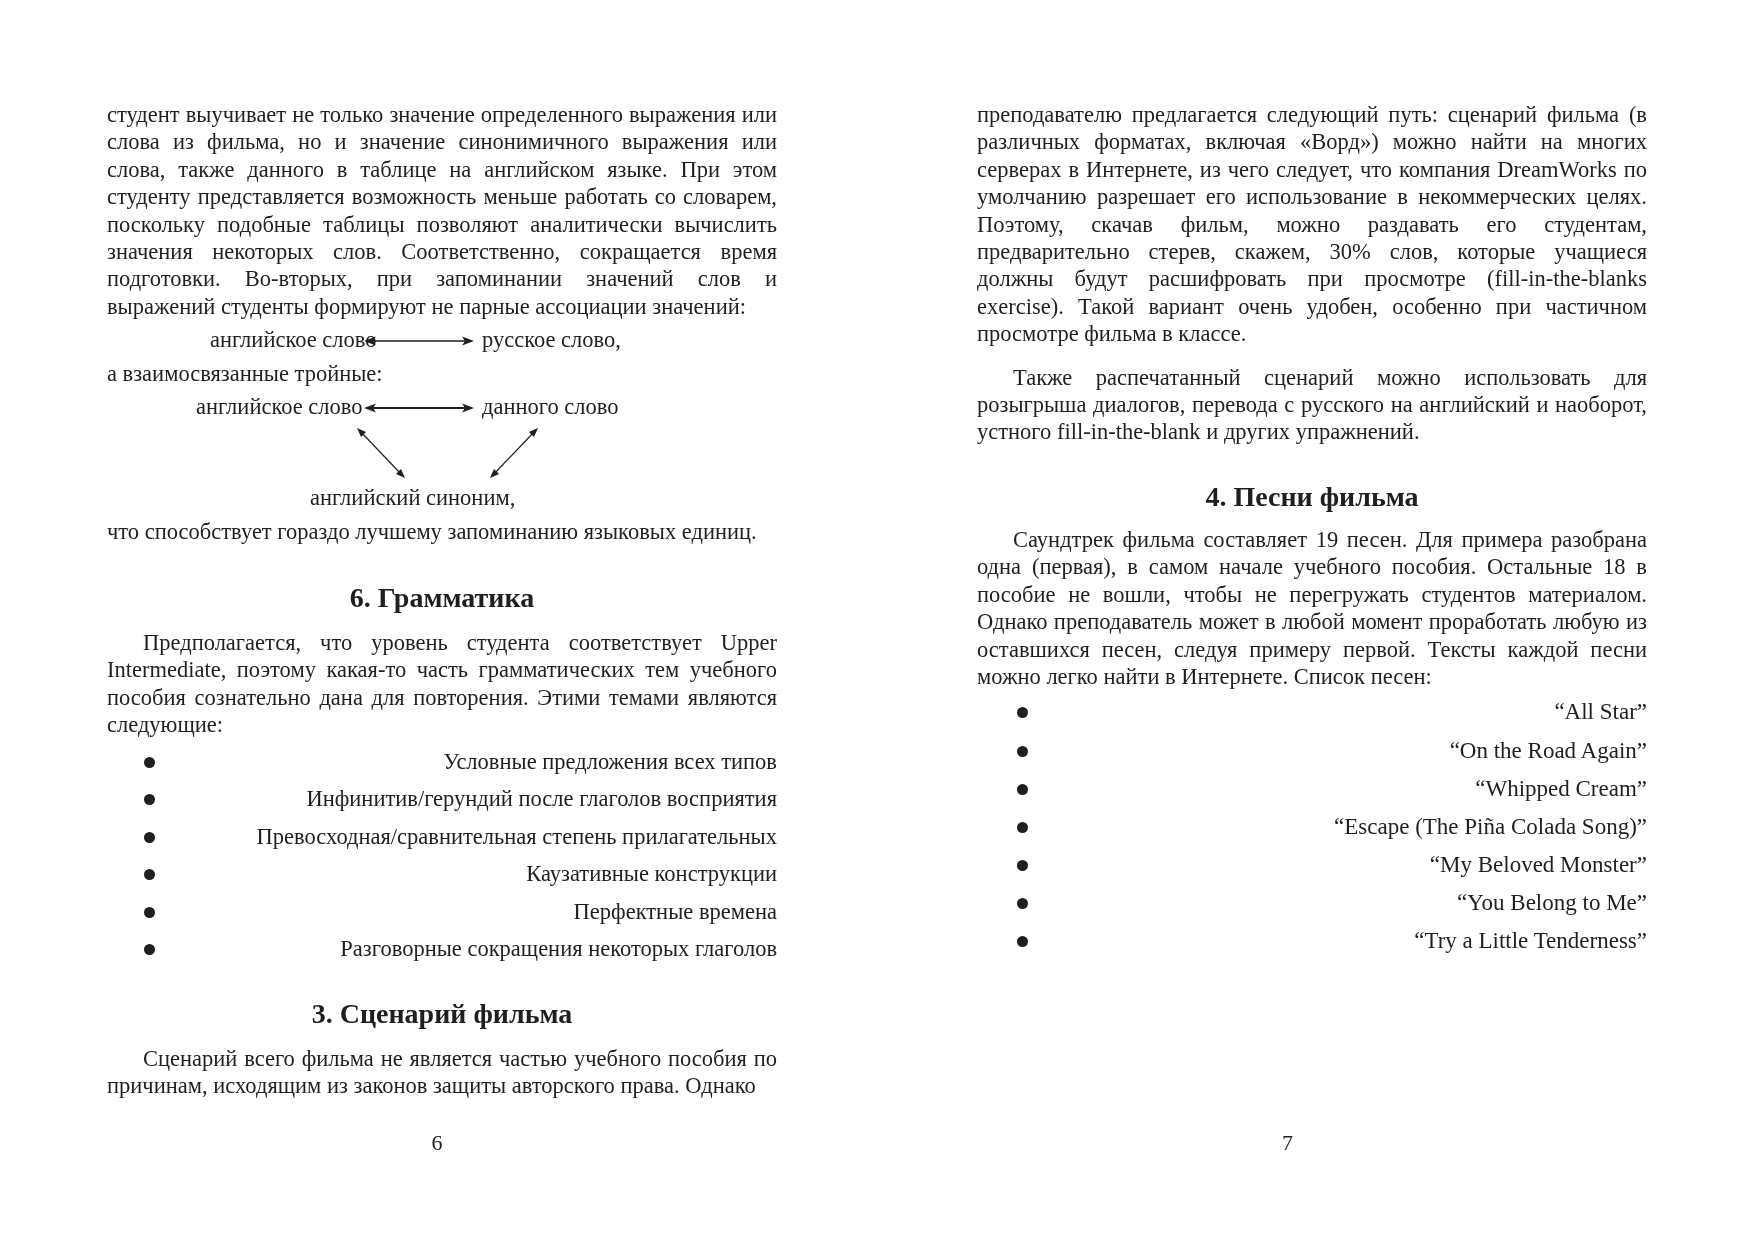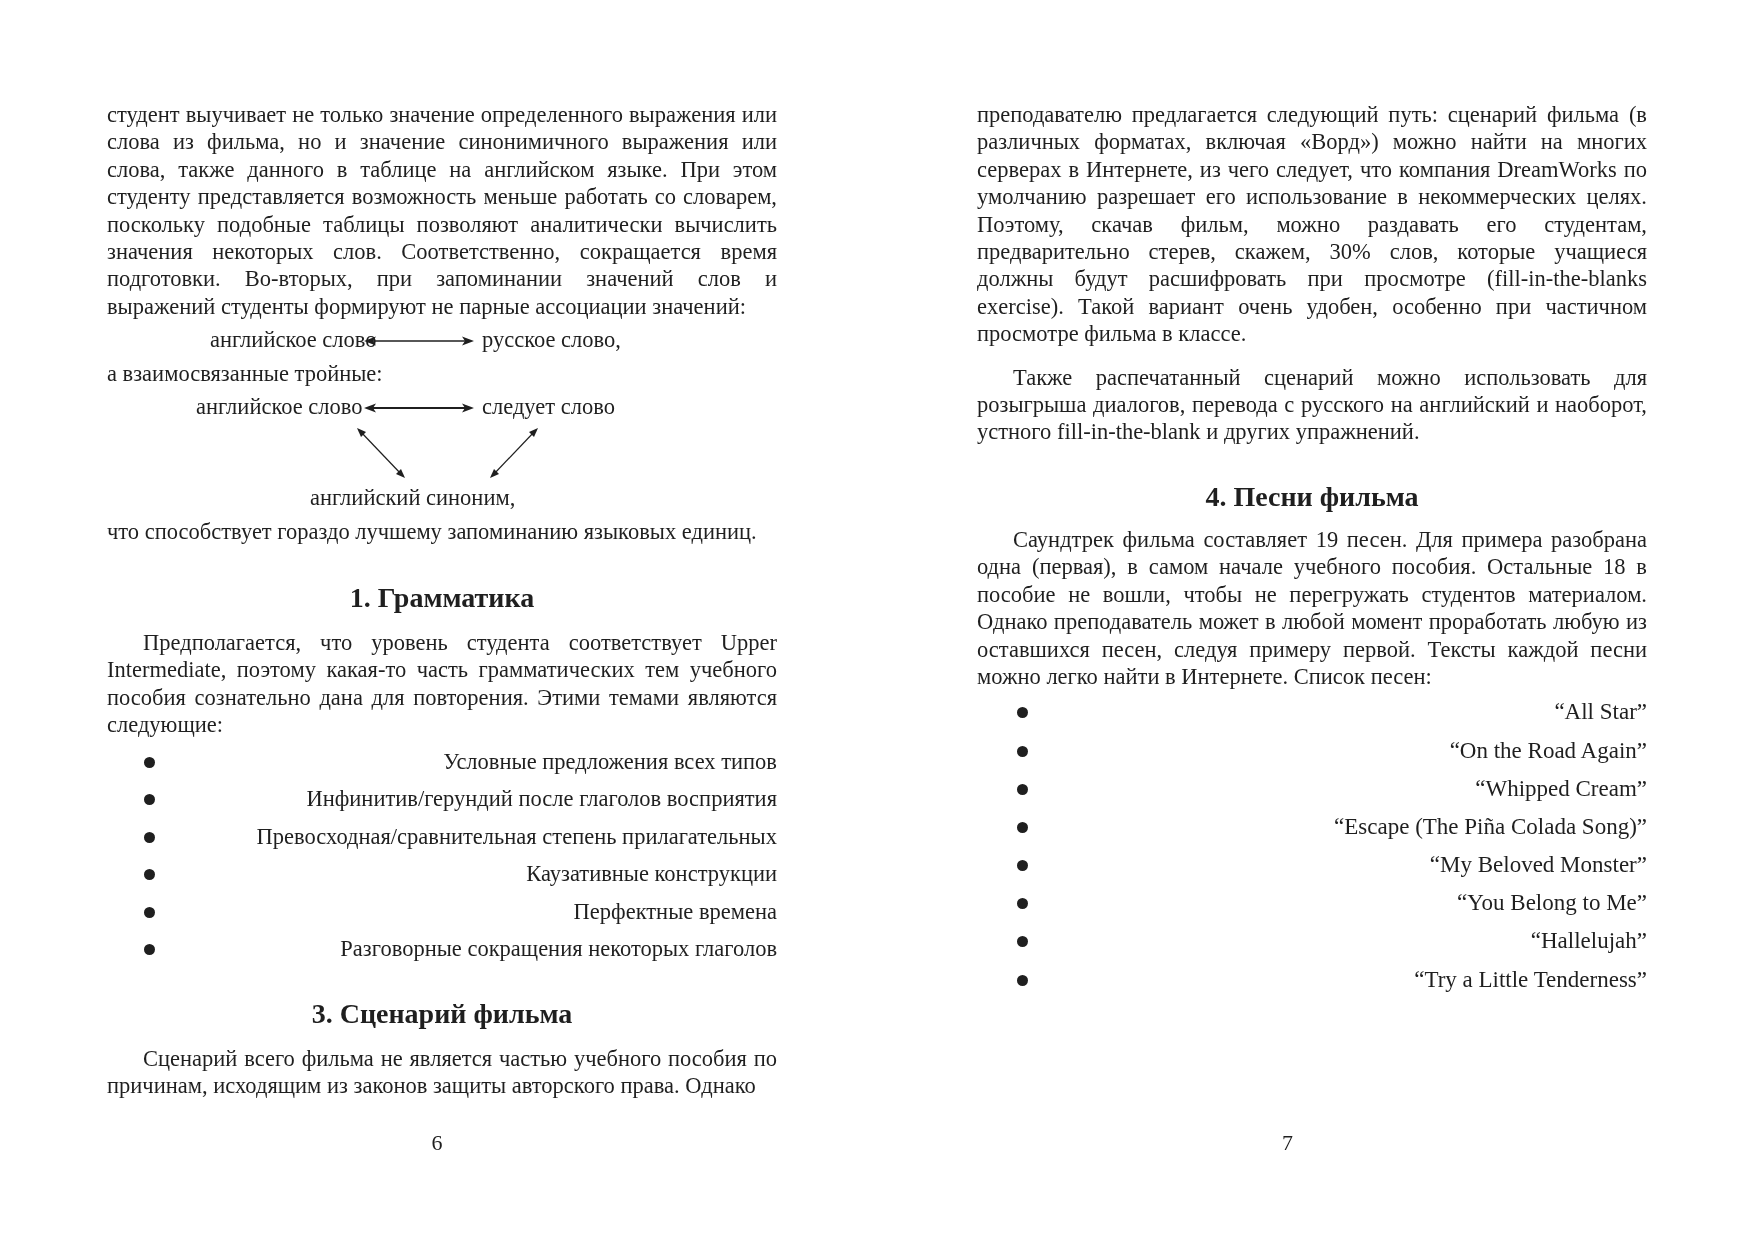--- a/index.html
+++ b/index.html
@@ -43,37 +43,37 @@
 
     <p style="margin-top:2px; text-align:left;">а взаимосвязанные тройные:</p>
 
     <div class="diagram" style="height:128px;">
       <span class="abs" style="left:89px; top:5px;">английское слово</span>
       <svg width="110" height="12" style="left:257px; top:14px;">
         <line x1="4" y1="6" x2="104" y2="6" stroke="#1f1f1f" stroke-width="2"></line>
         <polygon points="0,6 12,1.5 9,6 12,10.5" fill="#1f1f1f"></polygon>
         <polygon points="110,6 98,1.5 101,6 98,10.5" fill="#1f1f1f"></polygon>
       </svg>
-      <span class="abs" style="left:375px; top:5px;">следует слово</span>
+      <span class="abs" style="left:375px; top:5px;">данного слово</span>
       <svg width="48" height="50" style="left:250px; top:40px;">
         <line x1="3" y1="3" x2="45" y2="47" stroke="#1f1f1f" stroke-width="1.2"></line>
         <polygon points="0,0 9,4 4,9" fill="#1f1f1f"></polygon>
         <polygon points="48,50 39,46 44,41" fill="#1f1f1f"></polygon>
       </svg>
       <svg width="48" height="50" style="left:383px; top:40px;">
         <line x1="45" y1="3" x2="3" y2="47" stroke="#1f1f1f" stroke-width="1.2"></line>
         <polygon points="48,0 39,4 44,9" fill="#1f1f1f"></polygon>
         <polygon points="0,50 9,46 4,41" fill="#1f1f1f"></polygon>
       </svg>
       <span class="abs" style="left:203px; top:96px;">английский синоним,</span>
     </div>
 
     <p style="margin-top:2px; text-align:left;">что способствует гораздо лучшему запоминанию языковых единиц.</p>
 
-    <h2 style="margin-top:38px; margin-bottom:16px;">1. Грамматика</h2>
+    <h2 style="margin-top:38px; margin-bottom:16px;">6. Грамматика</h2>
     <p class="indent" style="text-align-last:left;">Предполагается, что уровень студента соответствует Upper Intermediate, поэтому какая-то часть грамматических тем учебного пособия сознательно дана для повторения. Этими темами являются следующие:</p>
 
     <ul class="bullets" style="margin-top:9px;">
       <li><span class="dot"></span><span>Условные предложения всех типов</span></li>
       <li><span class="dot"></span><span>Инфинитив/герундий после глаголов восприятия</span></li>
       <li><span class="dot"></span><span>Превосходная/сравнительная степень прилагательных</span></li>
       <li><span class="dot"></span><span>Каузативные конструкции</span></li>
       <li><span class="dot"></span><span>Перфектные времена</span></li>
       <li><span class="dot"></span><span>Разговорные сокращения некоторых глаголов</span></li>
     </ul>
@@ -92,18 +92,17 @@
     <h2 style="margin-top:36px; margin-bottom:14px;">4. Песни фильма</h2>
     <p class="indent" style="text-align-last:left;">Саундтрек фильма составляет 19 песен. Для примера разобрана одна (первая), в самом начале учебного пособия. Остальные 18 в пособие не вошли, чтобы не перегружать студентов материалом. Однако преподаватель может в любой момент проработать любую из оставшихся песен, следуя примеру первой. Тексты каждой песни можно легко найти в Интернете. Список песен:</p>
 
     <ul class="bullets" style="margin-top:8px; font-size:23px;">
       <li><span class="dot"></span><span>“All Star”</span></li>
       <li><span class="dot"></span><span>“On the Road Again”</span></li>
       <li><span class="dot"></span><span>“Whipped Cream”</span></li>
       <li><span class="dot"></span><span>“Escape (The Piña Colada Song)”</span></li>
       <li><span class="dot"></span><span>“My Beloved Monster”</span></li>
       <li><span class="dot"></span><span>“You Belong to Me”</span></li>
-      <li><span class="dot"></span><span>“Hallelujah”</span></li>
       <li><span class="dot"></span><span>“Try a Little Tenderness”</span></li>
     </ul>
   </div>
   <div class="pnum" style="left:-24px;">7</div>
 </div>
 
 </body></html>

